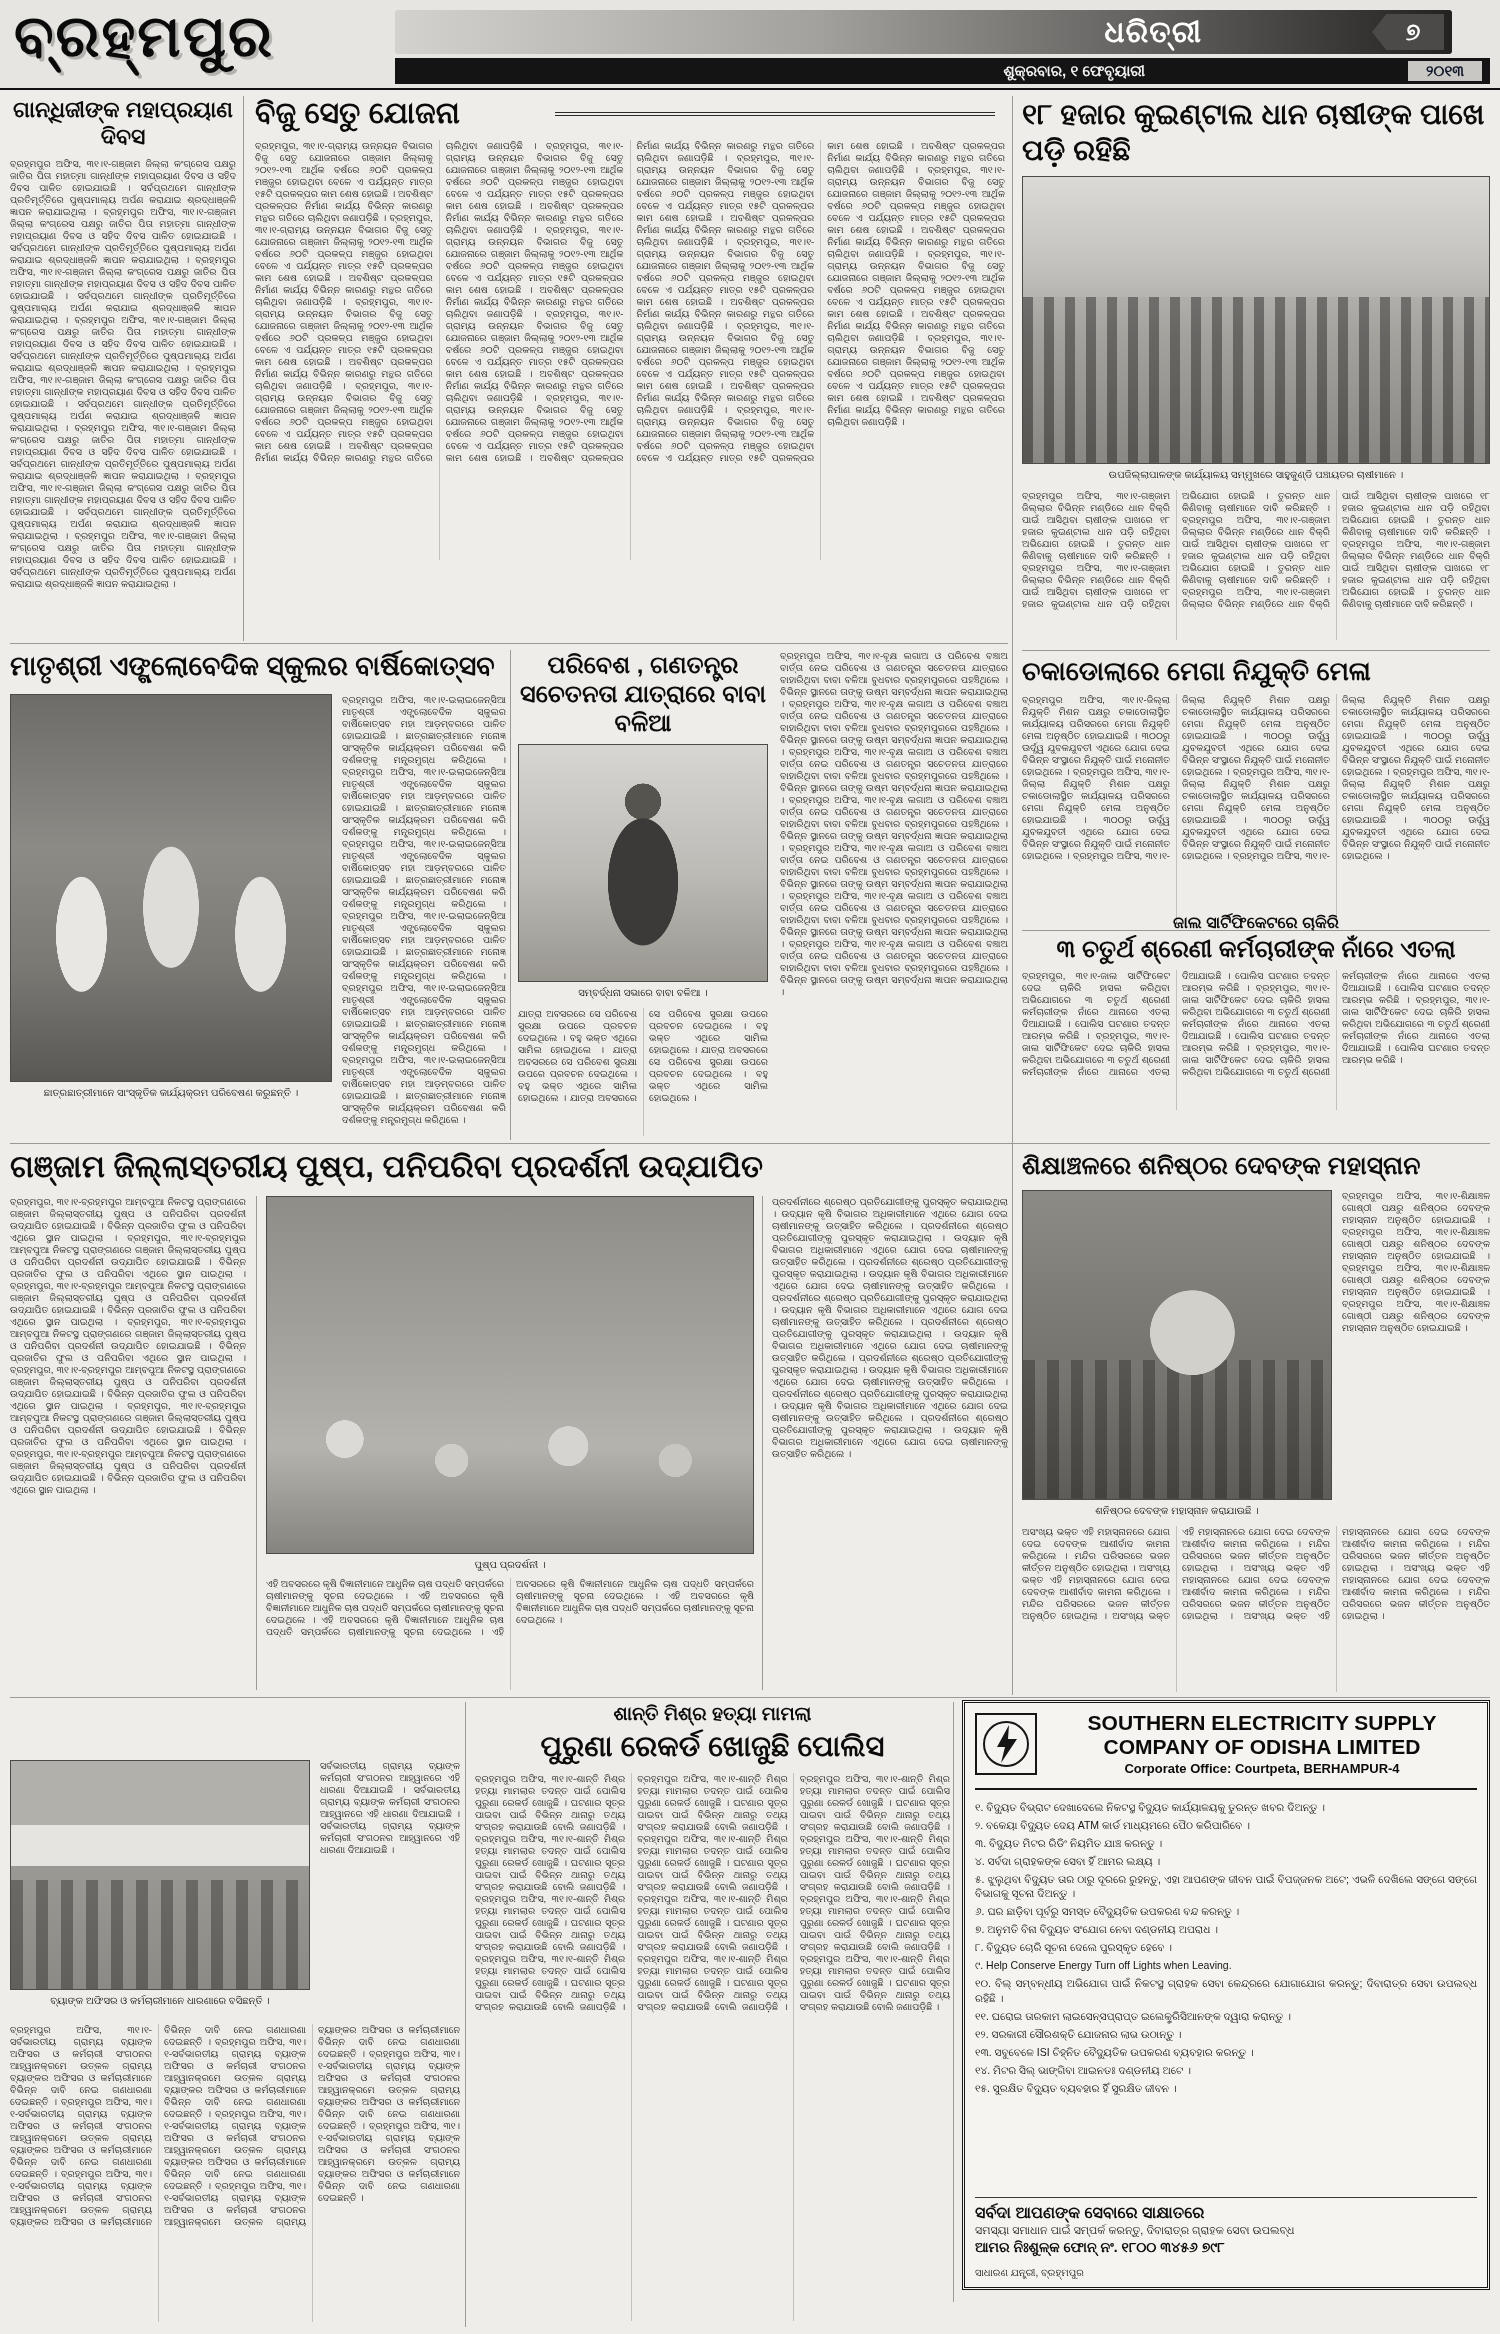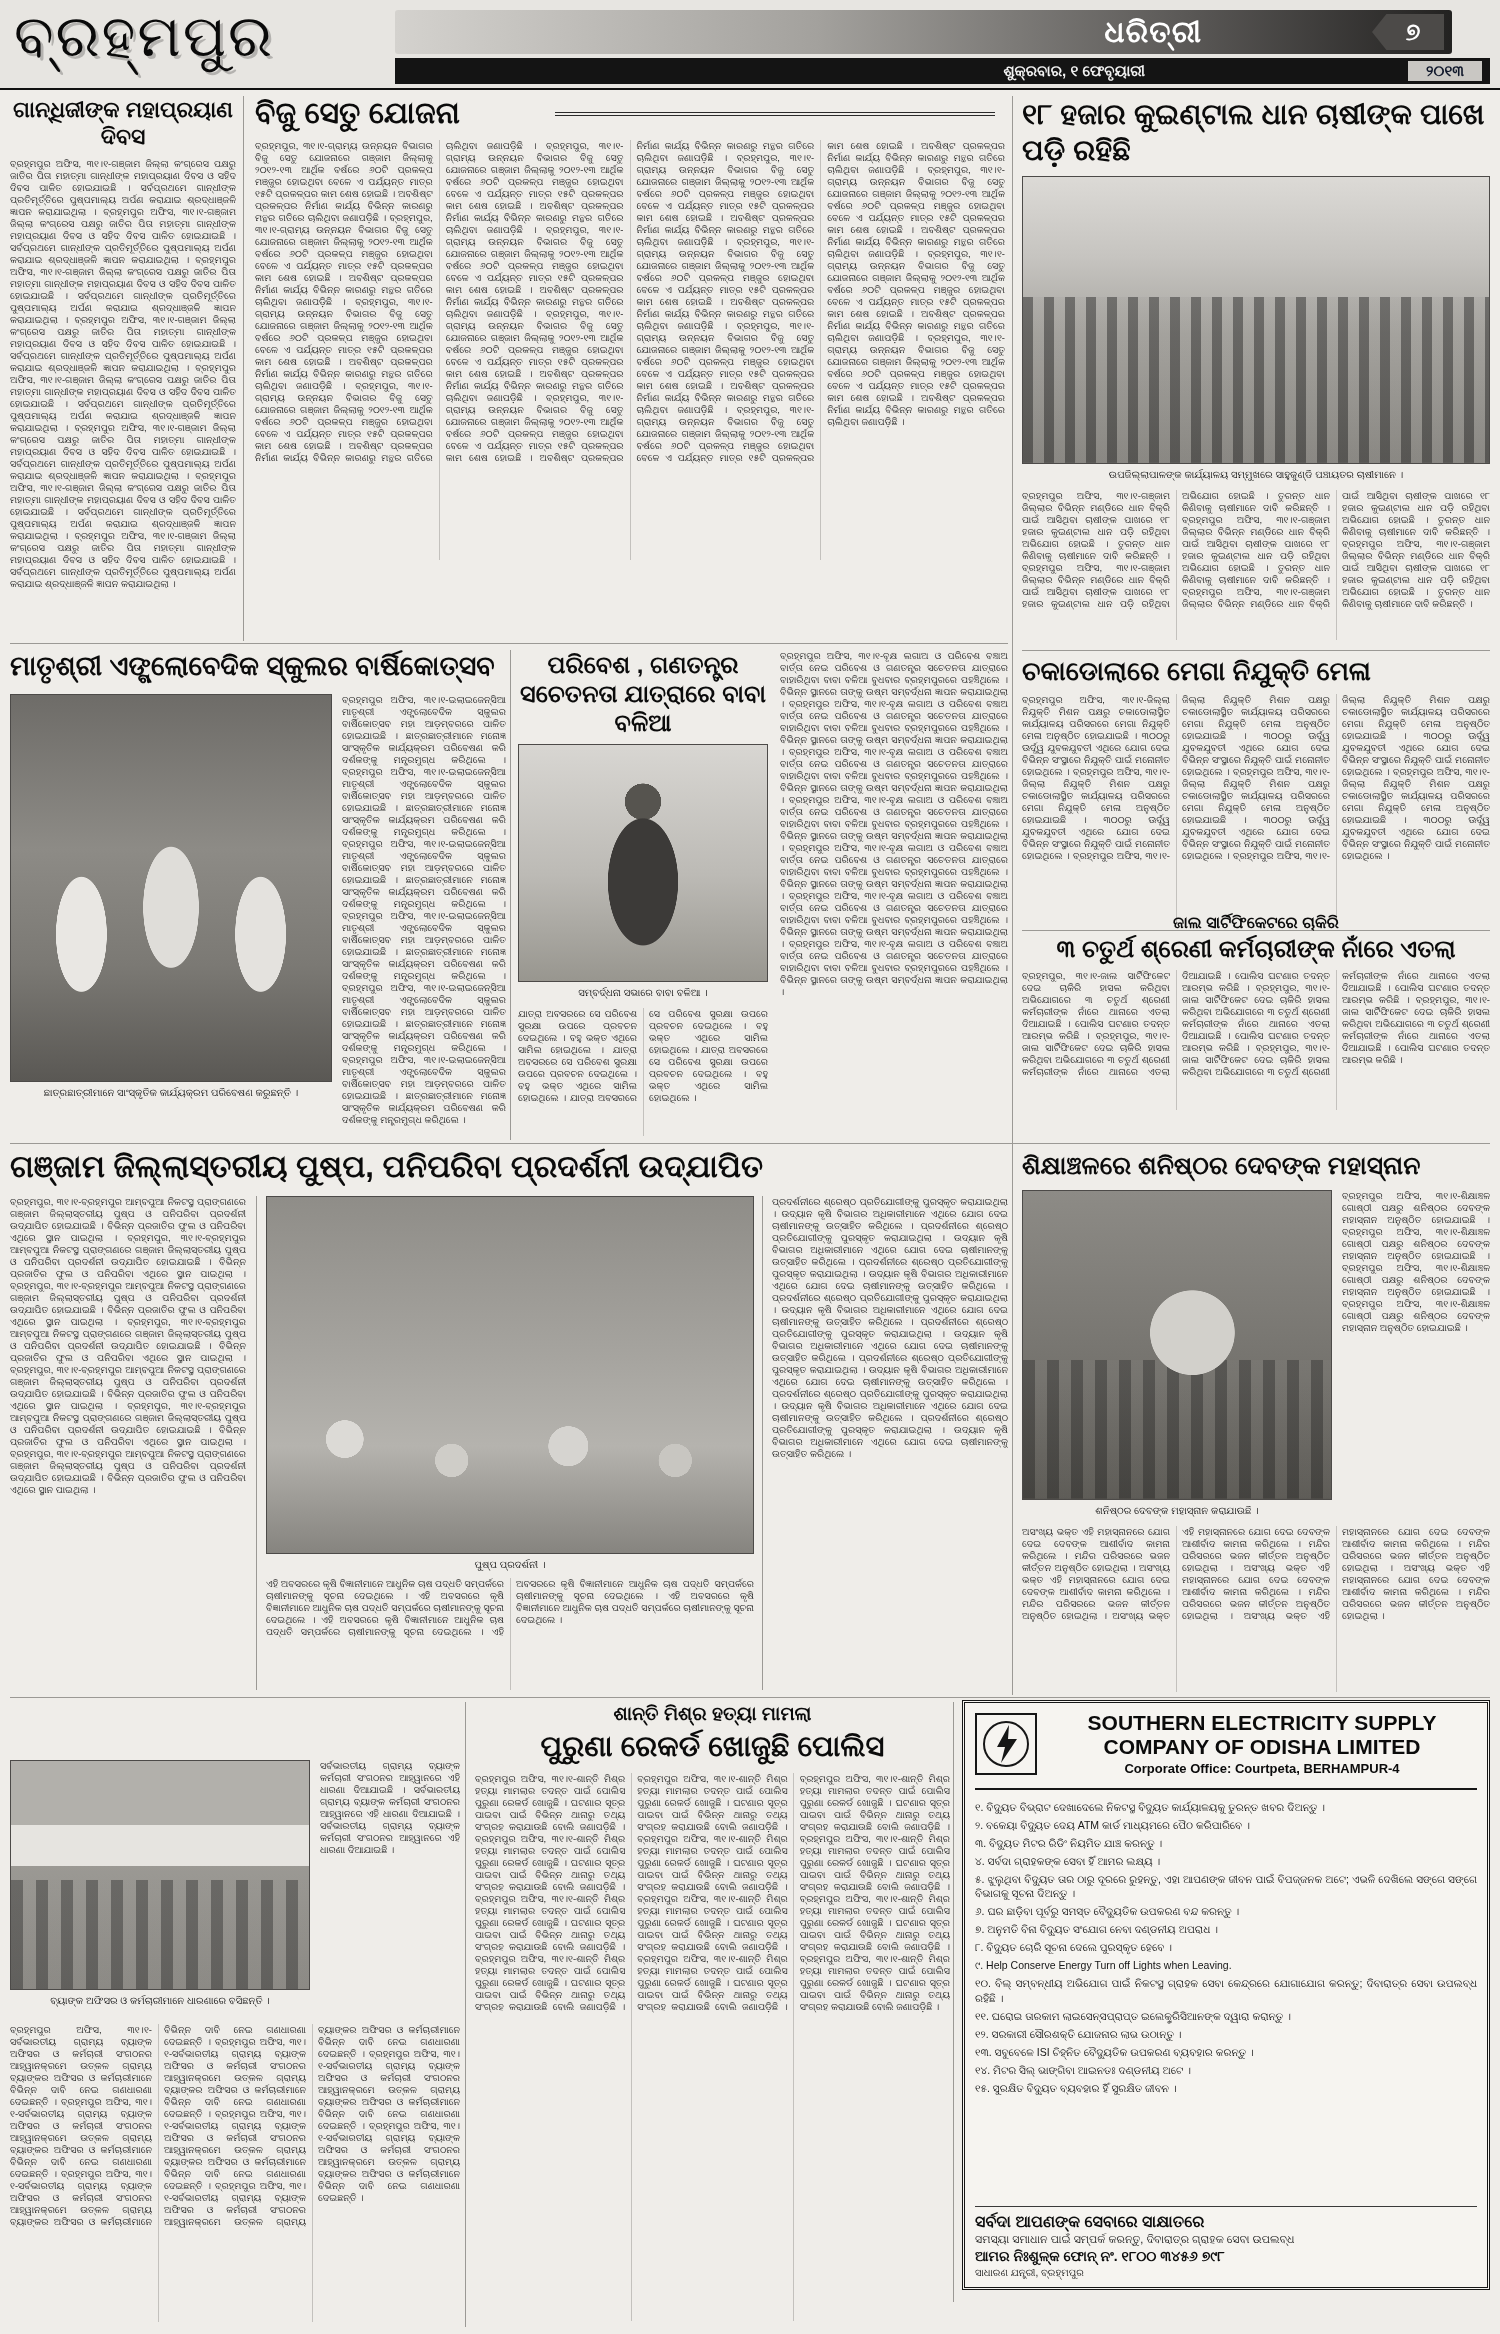--- a/index.html
+++ b/index.html
@@ -12,21 +12,21 @@
   .body-text{font-size:9.5px;line-height:12px;text-align:justify;overflow:hidden;color:#1c1c1c;word-break:break-word;}
   .cols-2{column-count:2;column-gap:12px;column-rule:1px solid #c3c1bd;}
   .cols-3{column-count:3;column-gap:12px;column-rule:1px solid #c3c1bd;}
   .cols-4{column-count:4;column-gap:13px;column-rule:1px solid #c3c1bd;}
   .caption{font-size:10px;line-height:13px;text-align:center;color:#111;overflow:hidden;}
   .photo{border:1px solid #4c4a48;}
   .vrule{position:absolute;width:1px;background:#9b9995;}
   .hrule{position:absolute;height:1px;background:#9b9995;}
   
   .mast{position:absolute;left:0;top:0;width:1500px;height:90px;background:#e7e5e1;border-bottom:2px solid #111;}
-  .mast-logo{position:absolute;left:14px;top:4px;font-size:58px;line-height:64px;font-weight:400;letter-spacing:2px;color:#0a0a0a;text-shadow:3px 3px 0 rgba(0,0,0,.22);}
+  .mast-logo{position:absolute;left:14px;top:4px;font-size:58px;line-height:64px;font-weight:700;letter-spacing:2px;color:#0a0a0a;text-shadow:3px 3px 0 rgba(0,0,0,.22);}
   .mast-ribbon{position:absolute;left:395px;top:10px;width:1057px;height:44px;border-radius:3px;background:linear-gradient(90deg,#d4d2ce,#a3a19d 40%,#5a5856 75%,#232221);}
   .mast-brand{position:absolute;right:250px;top:5px;font-size:30px;font-weight:700;color:#ffffff;letter-spacing:1px;}
   .mast-pageflag{position:absolute;right:8px;top:4px;width:72px;height:36px;background:#4c4a48;clip-path:polygon(0 50%,20% 0,100% 0,100% 100%,20% 100%);color:#fff;font-size:24px;font-weight:700;display:flex;align-items:center;justify-content:center;padding-left:10px;}
   .mast-datebar{position:absolute;left:395px;top:58px;width:1095px;height:26px;background:#141414;}
   .mast-date{position:absolute;right:345px;top:0;color:#f2f2f2;font-size:15px;line-height:26px;font-weight:700;}
   .mast-year{position:absolute;right:8px;top:3px;height:20px;line-height:20px;background:#c9c7c3;color:#0f172a;font-weight:700;font-size:15px;padding:0 18px;}
   
   .ph-crowd{background:
     repeating-linear-gradient(90deg, rgba(25,25,25,.45) 0 10px, rgba(135,133,130,.12) 10px 21px) 0 100%/100% 58% no-repeat,
     linear-gradient(180deg,#dcdad6 0%,#c6c4c0 28%,#a8a6a1 55%,#8a8883 100%);}
@@ -197,17 +197,17 @@
       <div class="ad-item">୧୧. ଘରୋଇ ତାରକାମ ଲାଇସେନ୍ସପ୍ରାପ୍ତ ଇଲେକ୍ଟ୍ରିସିଆନଙ୍କ ଦ୍ୱାରା କରାନ୍ତୁ ।</div>
       <div class="ad-item">୧୨. ସରକାରୀ ସୌରଶକ୍ତି ଯୋଜନାର ଲାଭ ଉଠାନ୍ତୁ ।</div>
       <div class="ad-item">୧୩. ସବୁବେଳେ ISI ଚିହ୍ନିତ ବୈଦ୍ୟୁତିକ ଉପକରଣ ବ୍ୟବହାର କରନ୍ତୁ ।</div>
       <div class="ad-item">୧୪. ମିଟର ସିଲ୍ ଭାଙ୍ଗିବା ଆଇନତଃ ଦଣ୍ଡନୀୟ ଅଟେ ।</div>
       <div class="ad-item">୧୫. ସୁରକ୍ଷିତ ବିଦ୍ୟୁତ ବ୍ୟବହାର ହିଁ ସୁରକ୍ଷିତ ଜୀବନ ।</div>
     </div>
     <div class="ad-foot">
       <div class="hl" style="font-size:16px">ସର୍ବଦା ଆପଣଙ୍କ ସେବାରେ ସାକ୍ଷାତରେ</div>
       <div style="font-size:11px;margin-top:2px">ସମସ୍ୟା ସମାଧାନ ପାଇଁ ସମ୍ପର୍କ କରନ୍ତୁ, ଦିବାରାତ୍ର ଗ୍ରାହକ ସେବା ଉପଲବ୍ଧ</div>
       <div class="hl" style="font-size:14px;margin-top:2px">ଆମର ନିଃଶୁଳ୍କ ଫୋନ୍ ନଂ. ୧୮୦୦ ୩୪୫୬ ୭୯୮</div>
-      <div style="font-size:10px;margin-top:2px">ସାଧାରଣ ଯନ୍ତ୍ରୀ, ବ୍ରହ୍ମପୁର</div>
+      <div style="font-size:10px;margin-top:11px">ସାଧାରଣ ଯନ୍ତ୍ରୀ, ବ୍ରହ୍ମପୁର</div>
     </div>
   </aside>
 
 </div>
 
 </body></html>

